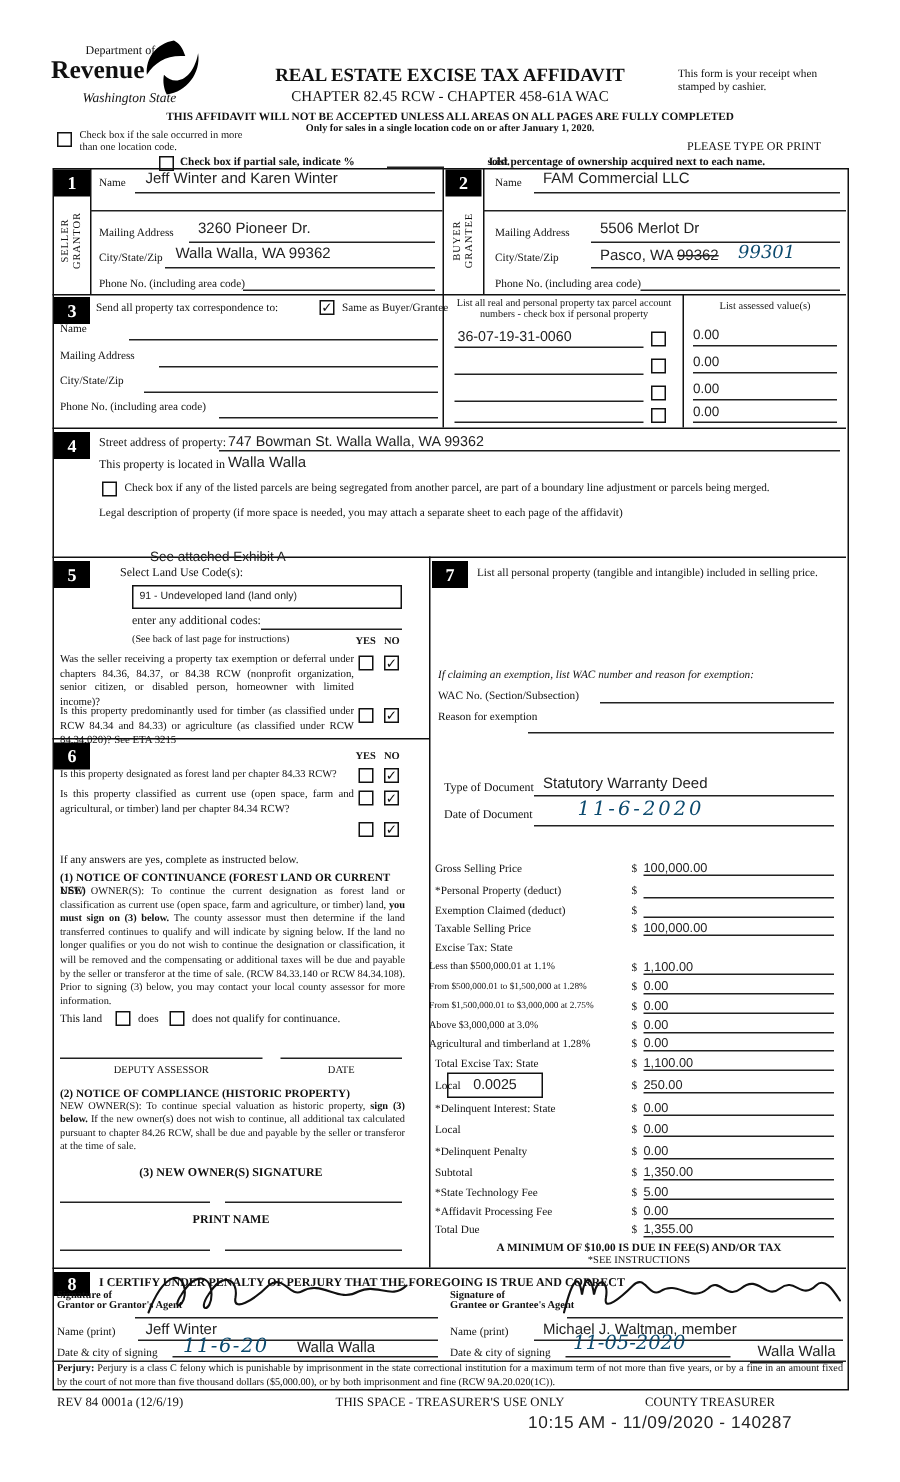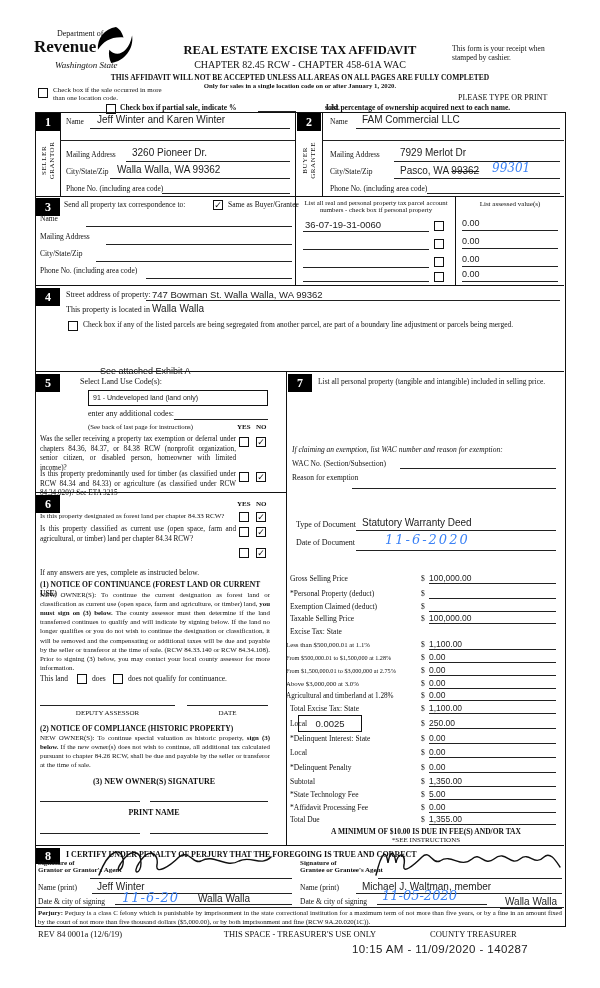--- a/index.html
+++ b/index.html
@@ -8,21 +8,21 @@
   .a{position:absolute;}
   .ln{position:absolute;border-bottom:1px solid #222;height:0;}
   .bx{position:absolute;border:1.5px solid #111;}
   .cb{position:absolute;width:8px;height:8px;border:1px solid #111;
       font-size:9px;line-height:8px;text-align:center;background:#fff;}
   .num{position:absolute;width:24px;height:18px;background:#000;color:#fff;
        font-weight:bold;font-size:12px;line-height:18px;text-align:center;}
   .vlab{position:absolute;transform:rotate(-90deg);transform-origin:center;
         font-size:7px;letter-spacing:.6px;text-align:center;line-height:1.2;white-space:pre;}
   .typed{font-family:"Liberation Sans",sans-serif;color:#222;}
-  .hand{font-family:"DejaVu Serif",serif;font-style:italic;color:#3b82f6;}
+  .hand{font-family:"DejaVu Serif",serif;font-style:italic;color:#0c4a6e;}
   .b{font-weight:bold;} .s7{font-size:7px;} .s75{font-size:7.5px;} .s8{font-size:8px;}
   .s85{font-size:8.5px;} .s9{font-size:9px;} .s10{font-size:10px;} .s12{font-size:12.5px;}
   .just{text-align:justify;line-height:1.32;}
   .ctr{text-align:center;} .rt{}
   .strike{text-decoration:line-through;}
   svg{display:block;}
 </style>
 </head>
 <body>
 
@@ -84,21 +84,21 @@
 
   <div class="num" style="left:297px;top:113px;">2</div>
   <div class="a" style="left:322px;top:112px;width:0;height:84px;border-left:1px solid #111;"></div>
   <div class="vlab" style="left:269px;top:152px;width:80px;">BUYER
 GRANTEE</div>
   <div class="a s75" style="left:330px;top:117px;">Name</div>
   <div class="a typed s10" style="left:362px;top:114px;">FAM Commercial LLC</div>
   <div class="ln" style="left:356px;top:128px;width:204px;"></div>
   <div class="ln" style="left:322px;top:140px;width:242px;"></div>
   <div class="a s75" style="left:330px;top:150px;">Mailing Address</div>
-  <div class="a typed s10" style="left:400px;top:147px;">7929 Merlot Dr</div>
+  <div class="a typed s10" style="left:400px;top:147px;">5506 Merlot Dr</div>
   <div class="ln" style="left:394px;top:161px;width:166px;"></div>
   <div class="a s75" style="left:330px;top:167px;">City/State/Zip</div>
   <div class="a typed s10" style="left:400px;top:165px;"><span>Pasco, WA </span><span class="strike">99362</span></div>
   <div class="a hand" style="left:492px;top:161px;font-size:12px;">99301</div>
   <div class="ln" style="left:394px;top:178px;width:166px;"></div>
   <div class="a s75" style="left:330px;top:184px;">Phone No. (including area code)</div>
   <div class="ln" style="left:427px;top:193px;width:133px;"></div>
 
   <div class="num" style="left:36px;top:198px;">3</div>
   <div class="a s75" style="left:64px;top:200px;">Send all property tax correspondence to:</div>
@@ -135,20 +135,21 @@
   <div class="ln" style="left:462px;top:281px;width:96px;"></div>
 
   <div class="num" style="left:36px;top:288px;">4</div>
   <div class="a s8" style="left:66px;top:290px;">Street address of property:</div>
   <div class="a typed" style="left:152px;top:289px;font-size:9.5px;">747 Bowman St. Walla Walla, WA 99362</div>
   <div class="ln" style="left:146px;top:300px;width:414px;"></div>
   <div class="a s8" style="left:66px;top:305px;">This property is located in</div>
   <div class="a typed s10" style="left:152px;top:303px;">Walla Walla</div>
   <span class="cb" style="left:68px;top:321px;"></span>
   <div class="a s75" style="left:83px;top:320px;width:472px;">Check box if any of the listed parcels are being segregated from another parcel, are part of a boundary line adjustment or parcels being merged.</div>
+  <div class="a s75" style="left:66px;top:337px;width:480px;">Legal description of property (if more space is needed, you may attach a separate sheet to each page of the affidavit)</div>
   <div class="a typed s9" style="left:66px;top:366px;margin-left:34px;">See attached Exhibit A</div>
 
   <div class="num" style="left:36px;top:374px;">5</div>
   <div class="a s8" style="left:80px;top:377px;">Select Land Use Code(s):</div>
   <div class="a" style="left:88px;top:390px;width:178px;height:14px;border:1px solid #111;">
     <span class="typed s7" style="position:absolute;left:4px;top:3px;">91 - Undeveloped land (land only)</span>
   </div>
   <div class="a s8" style="left:88px;top:409px;">enter any additional codes:</div>
   <div class="ln" style="left:174px;top:419px;width:94px;"></div>
   <div class="a" style="left:88px;top:423px;font-size:6.8px;">(See back of last page for instructions)</div>

